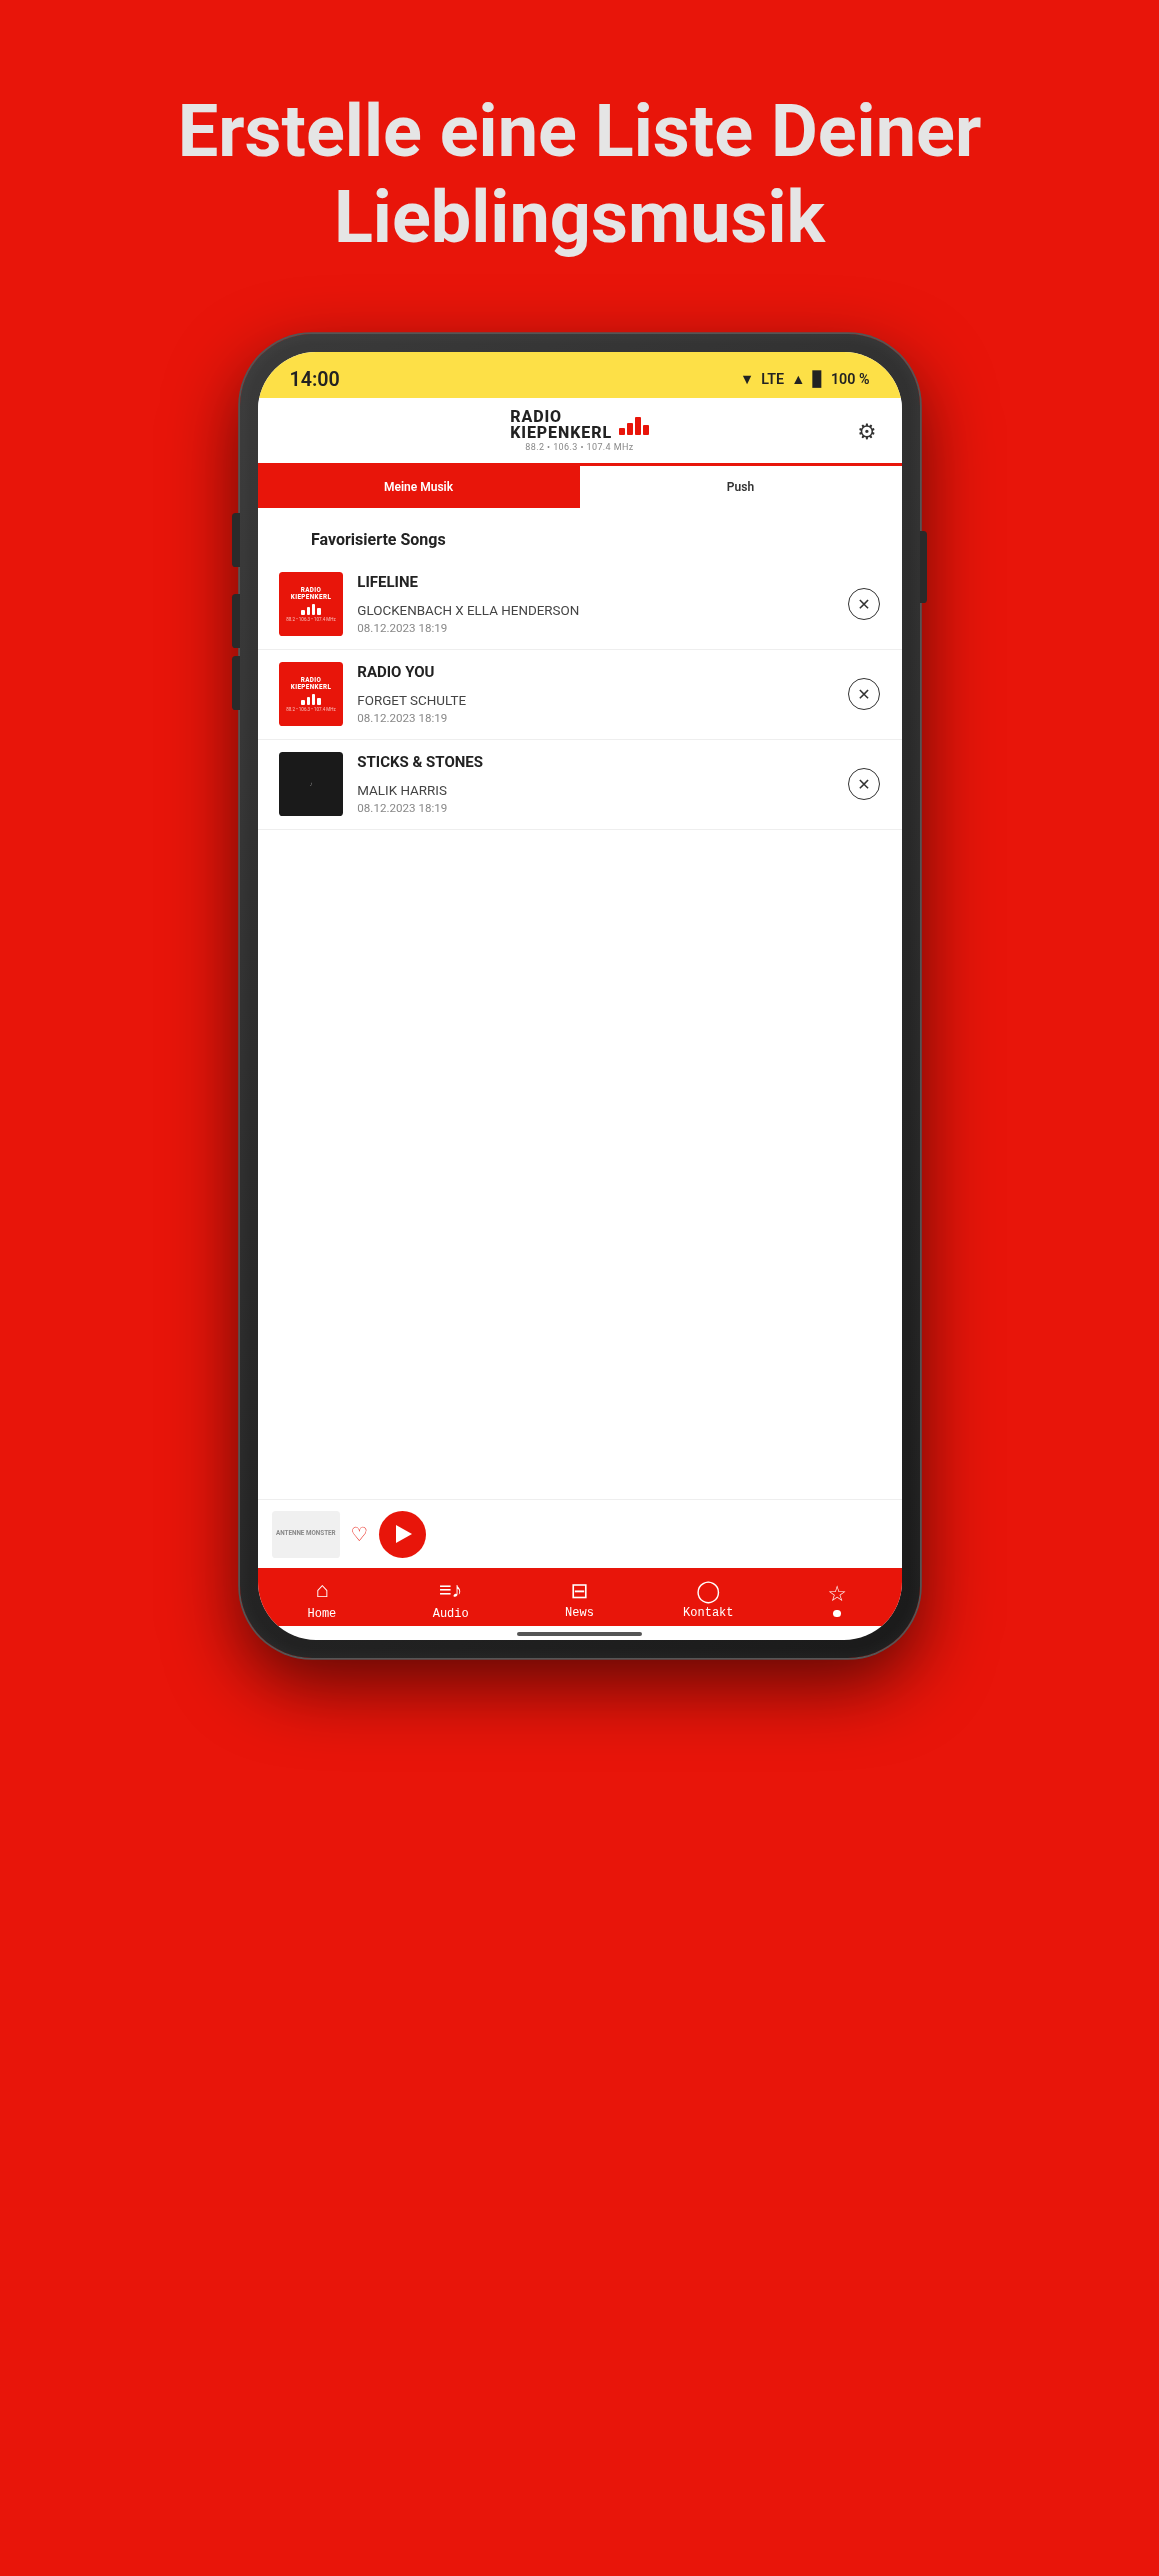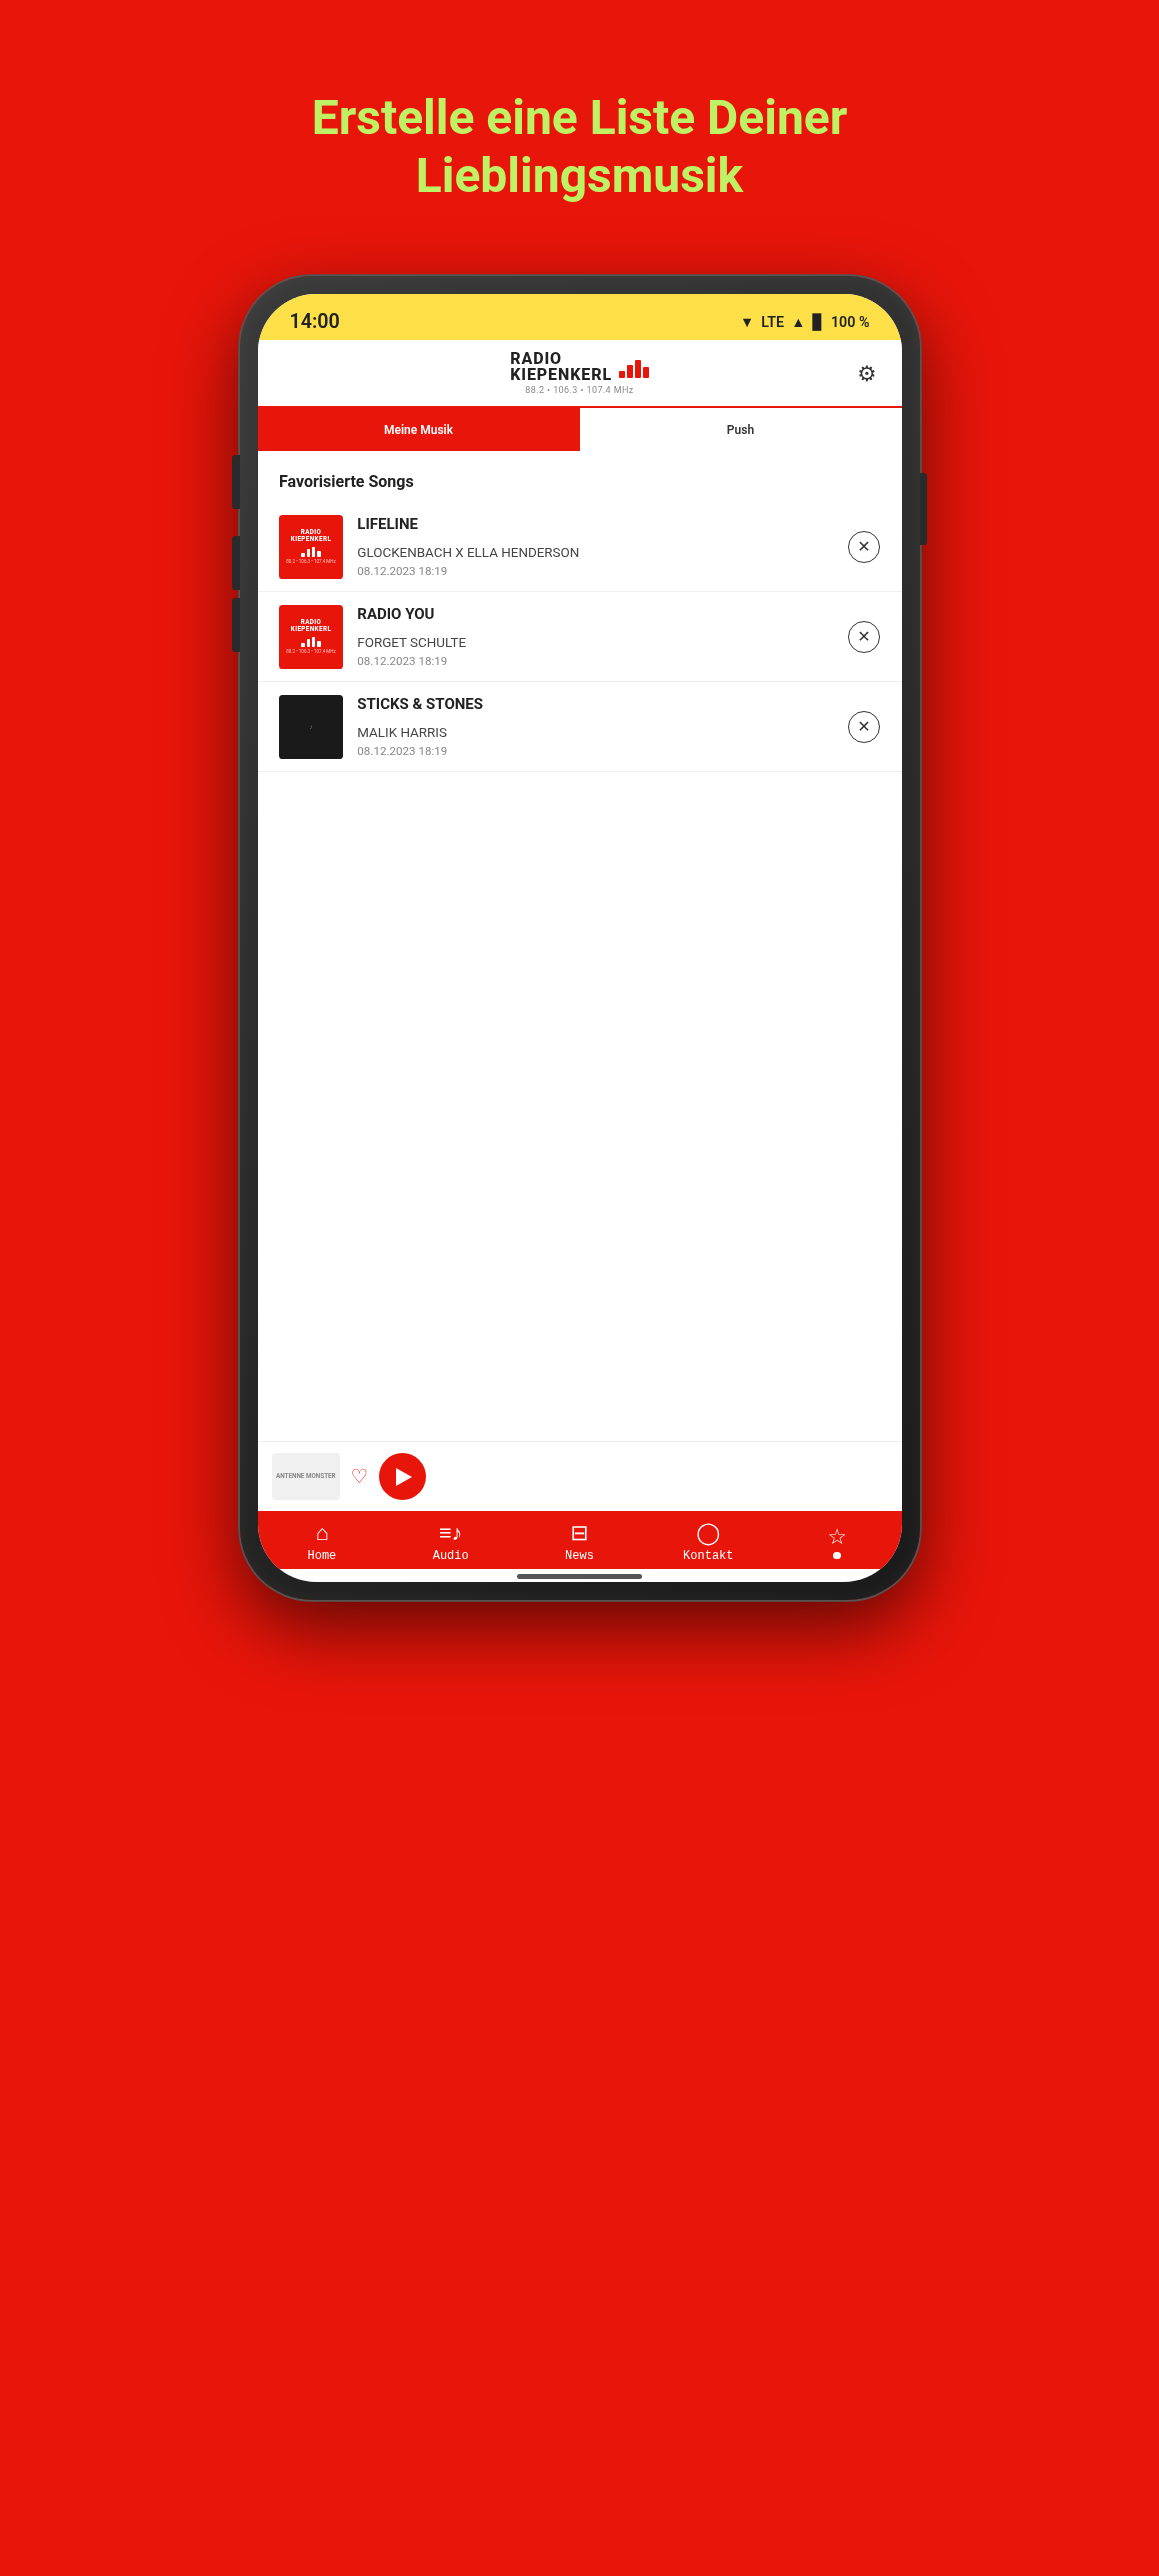--- a/index.html
+++ b/index.html
@@ -8,22 +8,22 @@
       height: 2576px;
       background-color: #e8150a;
       font-family: -apple-system, BlinkMacSystemFont, 'Segoe UI', Roboto, sans-serif;
       display: flex;
       flex-direction: column;
       align-items: center;
       overflow: hidden;
     }
 
     .headline {
-      color: #bef264;
-      font-size: 48px;
+      color: #e5e5e5;
+      font-size: 72px;
       font-weight: 700;
       text-align: center;
       margin-top: 89px;
       line-height: 1.2;
       padding: 0 72px;
     }
 
     .phone-wrapper {
       margin-top: 72px;
       width: 680px;
@@ -207,20 +207,21 @@
       overflow: hidden;
       display: flex;
       flex-direction: column;
     }
 
     .section-title {
       font-size: 16px;
       font-weight: 700;
       color: #222;
       padding: 21.5px 21.5px 10.7px;
+      margin-left: 32px;
     }
 
     
     .song-list {
       flex: 1;
     }
 
     .song-item {
       display: flex;
       align-items: center;

